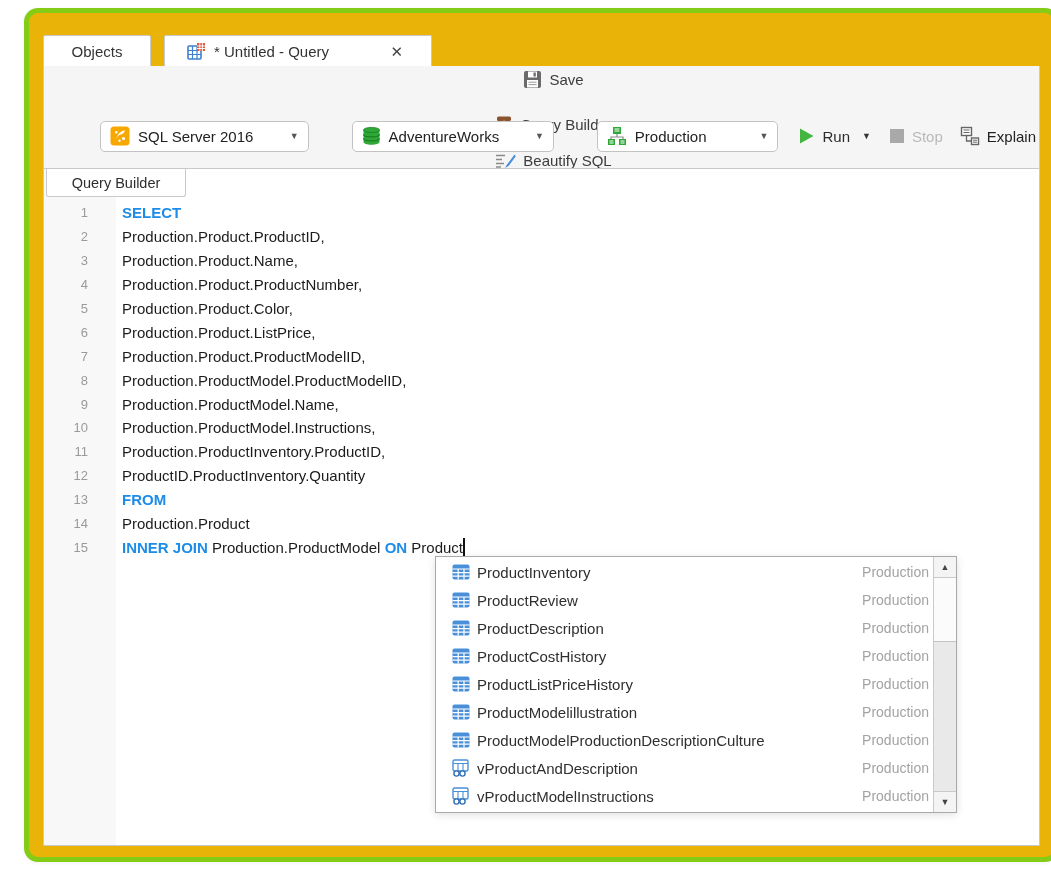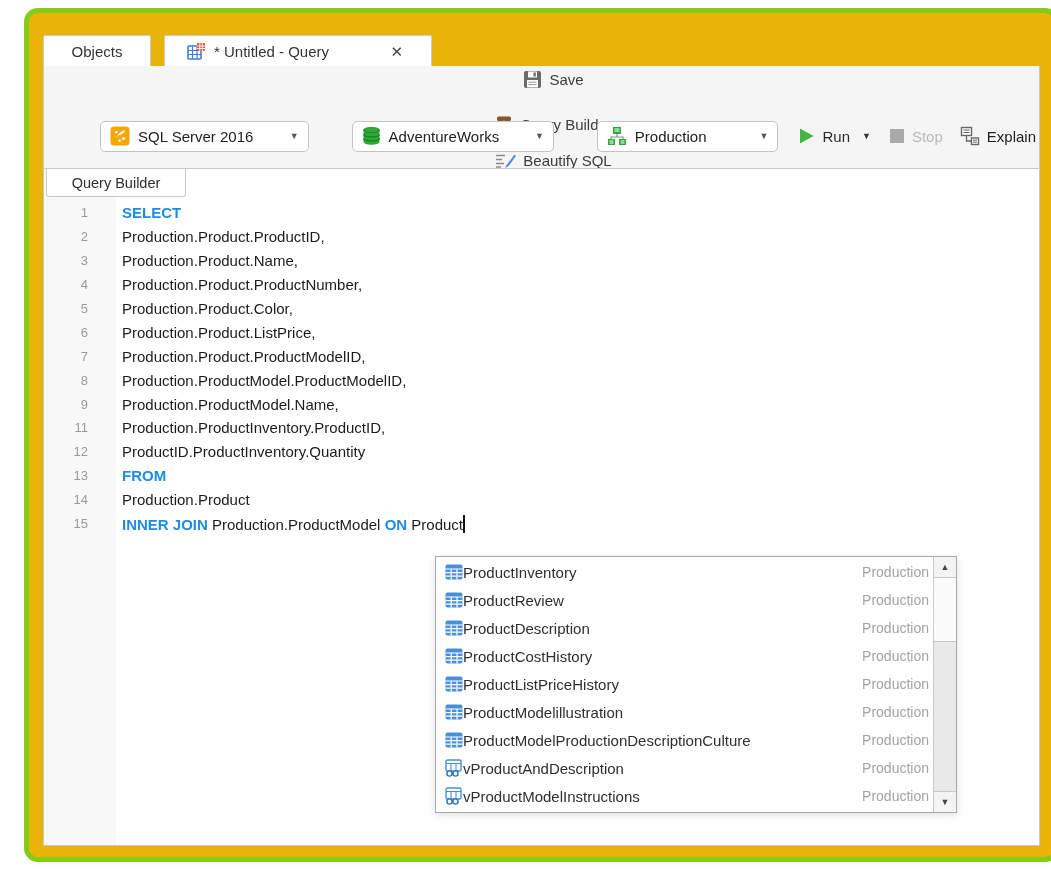--- a/index.html
+++ b/index.html
@@ -43,21 +43,21 @@
   .code-region { position:absolute; left:0; top:32px; right:0; bottom:0; overflow:hidden; }
   .code-line { display:flex; height:23.9px; align-items:center; font-size:15px; }
   .ln { width:72px; padding-right:28px; text-align:right; color:#9a9a9a; font-size:13px; flex:none; }
   .code { padding-left:6px; color:#1c1c1c; font-weight:500; white-space:pre; }
   .kw { color:#1d8ce8; font-weight:600; }
   .cursor-bar { display:inline-block; width:2px; height:18px; background:#111; vertical-align:-3px; }
   
   .popup { position:absolute; left:406px; top:543px; width:522px; height:257px; background:#ffffff;
            border:1px solid #a9a9a9; box-shadow:0 2px 8px rgba(0,0,0,.12); z-index:5; display:flex; }
   .popup-list { flex:1; padding-top:1px; }
-  .ac-row { height:28px; display:flex; align-items:center; padding-left:9px; gap:0;justify-content:space-between; }
+  .ac-row { height:28px; display:flex; align-items:center; padding-left:16px; gap:7px;justify-content:space-between; }
   .ac-name { font-size:15px; color:#2f2f2f; }
   .ac-schema { margin-left:auto; font-size:14px; color:#a3a3a3; padding-right:4px; }
   .popup-scroll { width:23px; border-left:1px solid #c9c9c9; background:#e9e9e9; display:flex; flex-direction:column; }
   .sb-btn { height:21px; background:#f4f4f4; border-bottom:1px solid #c9c9c9; display:flex; align-items:center; justify-content:center; color:#444; font-size:9px; }
   .sb-btn.bottom { border-bottom:none; border-top:1px solid #c9c9c9; margin-top:auto; }
   .sb-thumb { height:64px; background:#fbfbfb; border-bottom:1px solid #c4c4c4; }
   svg { display:block; }
 </style>
 </head>
 <body>
@@ -249,20 +249,24 @@
         </div>
         <div class="code-line">
           <span class="ln">8</span>
           <span class="code"><span>Production.ProductModel.ProductModelID,</span></span>
         </div>
         <div class="code-line">
           <span class="ln">9</span>
           <span class="code"><span>Production.ProductModel.Name,</span></span>
         </div>
         <div class="code-line">
+          <span class="ln">10</span>
+          <span class="code"><span>Production.ProductModel.Instructions,</span></span>
+        </div>
+        <div class="code-line">
           <span class="ln">11</span>
           <span class="code"><span>Production.ProductInventory.ProductID,</span></span>
         </div>
         <div class="code-line">
           <span class="ln">12</span>
           <span class="code"><span>ProductID.ProductInventory.Quantity</span></span>
         </div>
         <div class="code-line">
           <span class="ln">13</span>
           <span class="code"><span class="kw">FROM</span></span>

